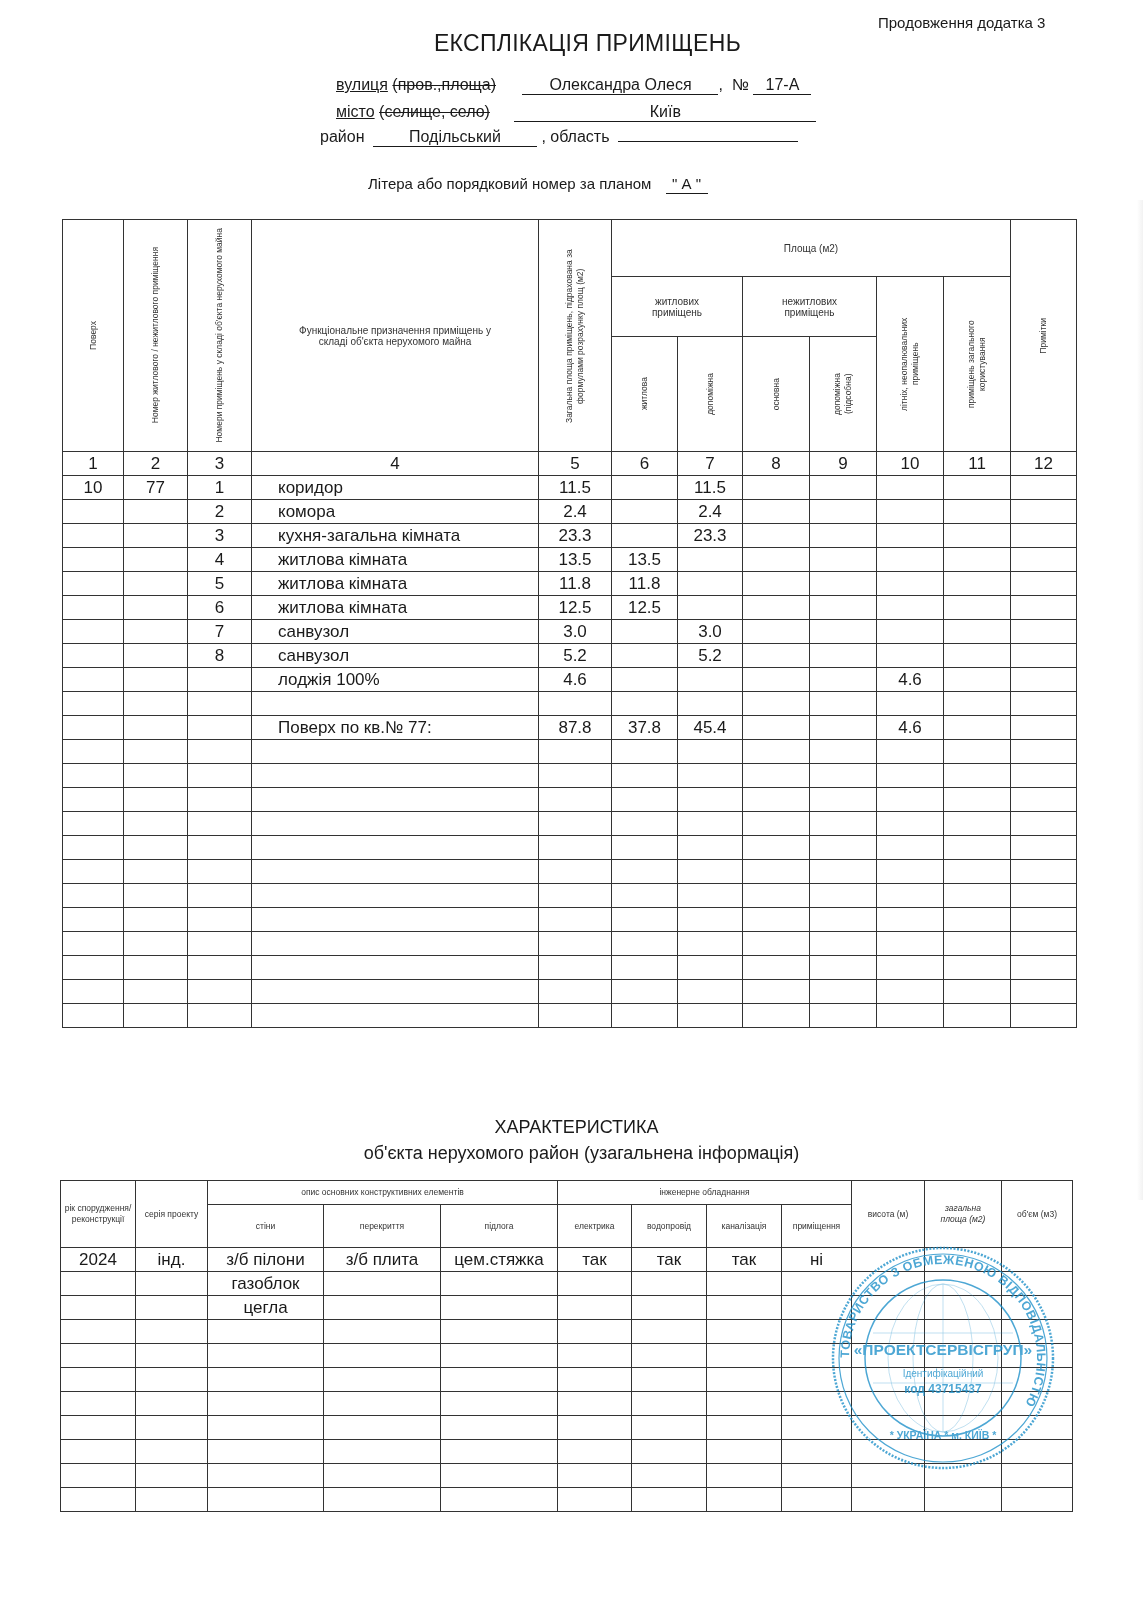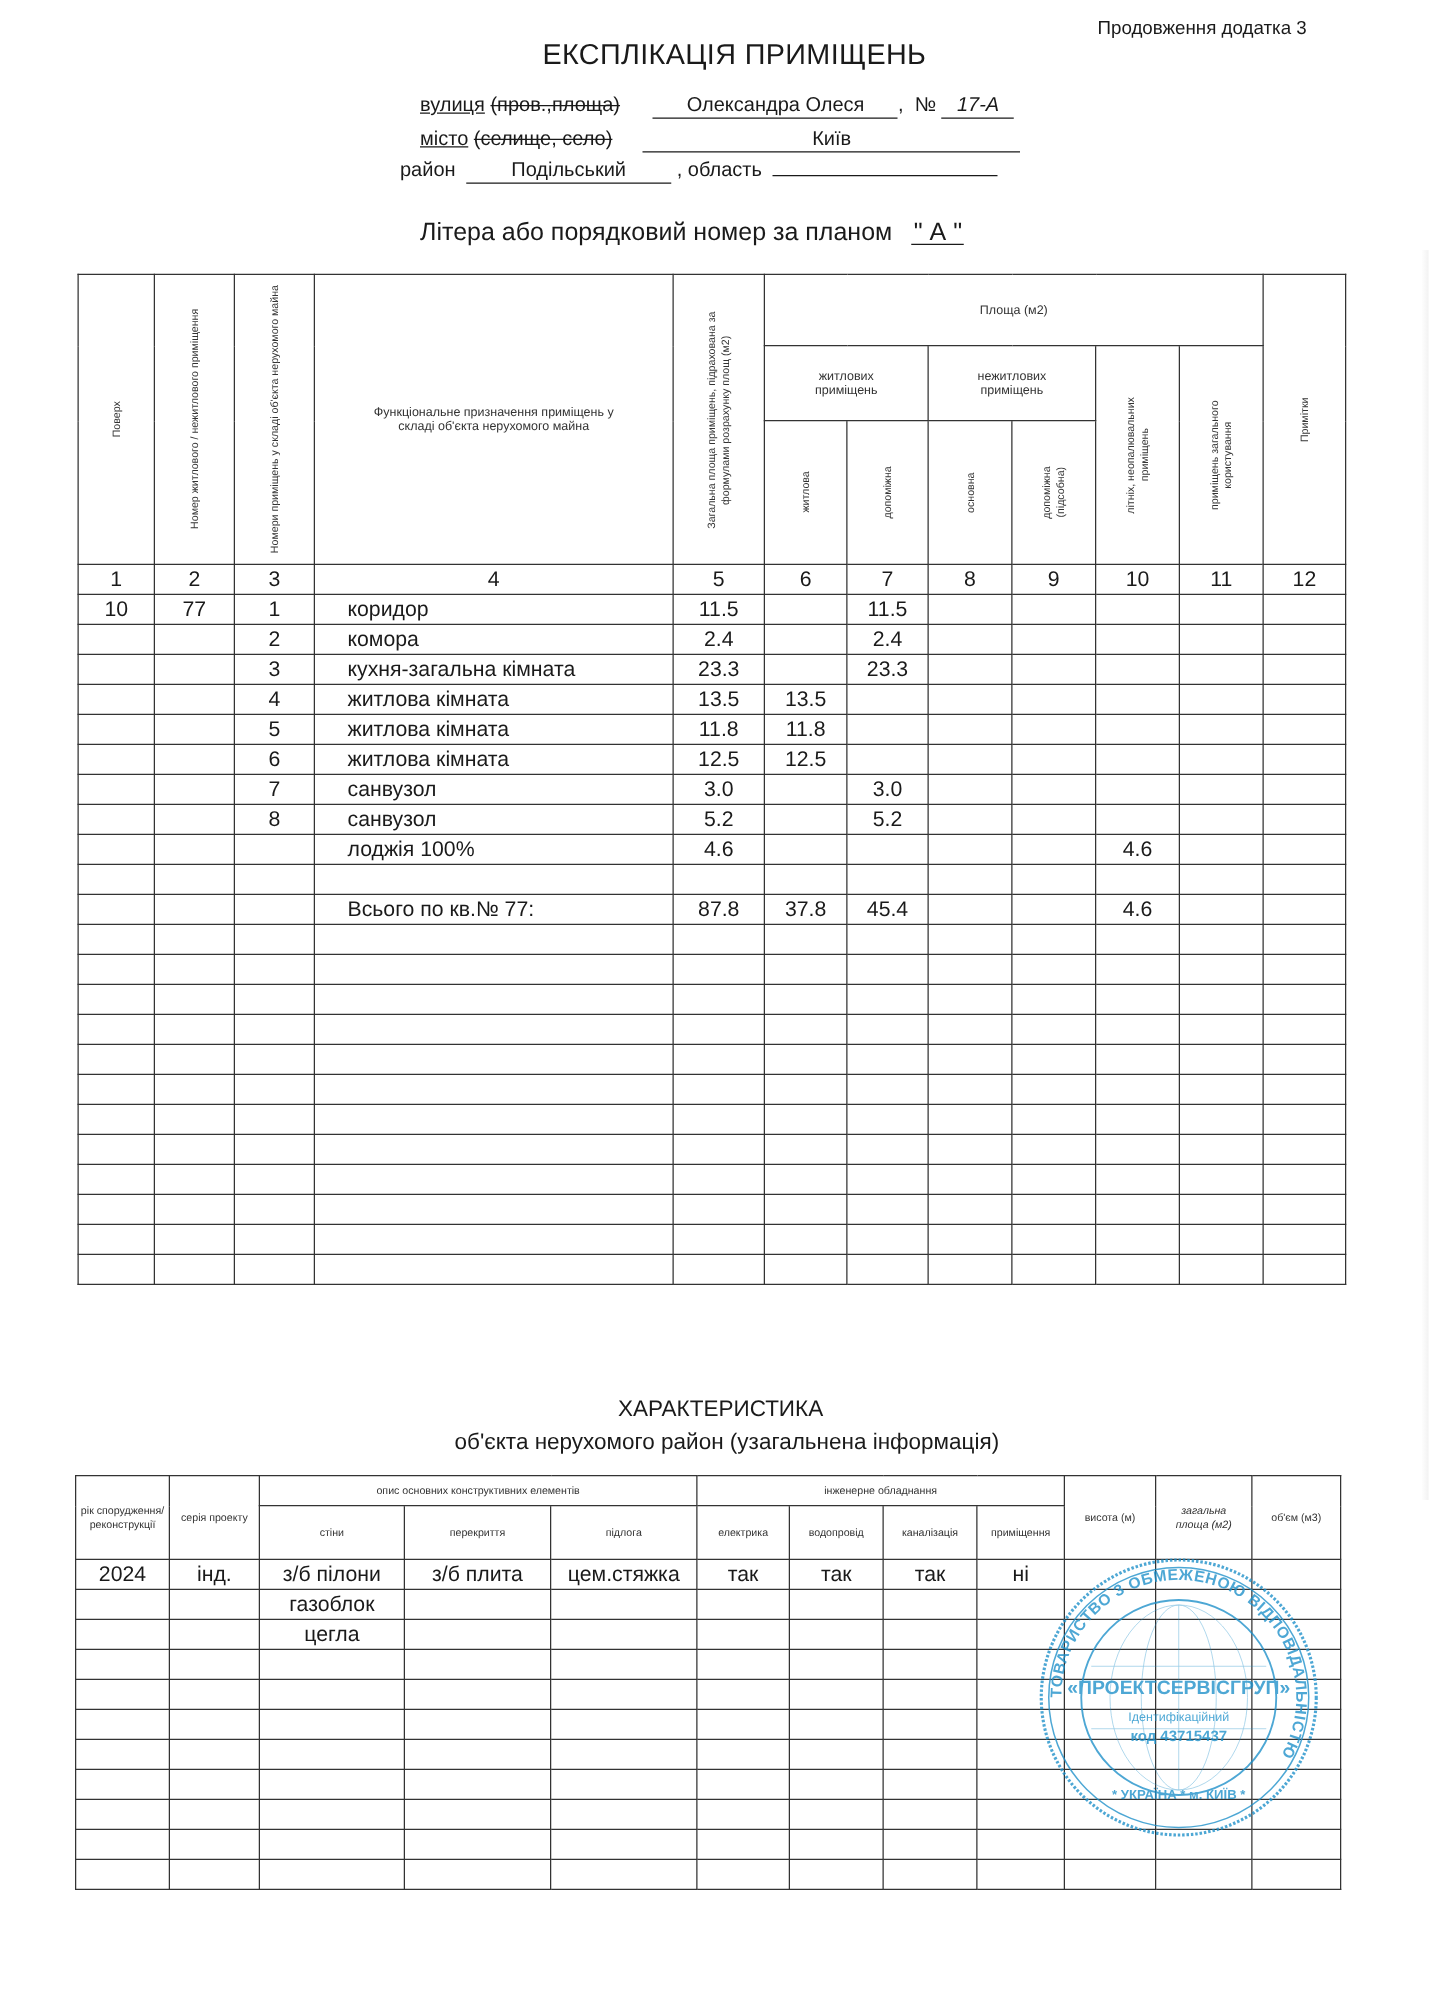--- a/index.html
+++ b/index.html
@@ -4,21 +4,21 @@
 <style>
   html, body { margin: 0; padding: 0; background: #ffffff; }
   body { width: 1143px; height: 1600px; position: relative; overflow: hidden; font-family: "Liberation Sans", sans-serif; color: #1a1a1a; }
   .abs { position: absolute; }
   .appendix { left: 878px; top: 14px; font-size: 15px; }
   .title { left: 0; width: 1143px; top: 30px; text-align: center; font-size: 23px; letter-spacing: 0.3px; padding-left: 32px; box-sizing: border-box; }
   .addr-line { position: absolute; font-size: 16px; white-space: nowrap; }
   .ul { text-decoration: underline; }
   .strike { text-decoration: line-through; }
   .fill { display: inline-block; border-bottom: 1px solid #1a1a1a; text-align: center; line-height: 18px; }
-  .plan-line { left: 336px; top: 175px; font-size: 20px; white-space: nowrap; }
+  .plan-line { left: 368px; top: 175px; font-size: 15px; white-space: nowrap; }
 
   table.grid { position: absolute; border-collapse: collapse; table-layout: fixed; }
   table.grid td { border: 1.3px solid #333; padding: 0; overflow: hidden; }
   #t1 { left: 62px; top: 219px; width: 1014px; }
   #t1 td { height: 23px; font-size: 17px; }
   #t1 .h-big { height: 56px; }
   #t1 .vert { writing-mode: vertical-rl; transform: rotate(180deg); font-size: 8.5px; text-align: center; line-height: 11px; color: #333; }
   #t1 .vwrap { display: flex; align-items: center; justify-content: center; height: 100%; }
   #t1 .hsmall { font-size: 10px; text-align: center; color: #333; line-height: 11px; }
   #t1 .num td { text-align: center; }
@@ -39,21 +39,21 @@
 <body>
 
 <div class="abs appendix">Продовження додатка 3</div>
 <div class="abs title">ЕКСПЛІКАЦІЯ ПРИМІЩЕНЬ</div>
 
 <div class="addr-line" style="left:336px; top:76px;">
   <span class="ul">вулиця</span>
   <span class="strike">(пров.,площа)</span>
   <span class="fill" style="width:196px; margin-left:22px;">Олександра Олеся</span><span>,&nbsp;</span>
   <span>№</span>
-  <span class="fill" style="width:58px;font-style:italic;">17-А</span>
+  <span class="fill" style="width:58px;">17-А</span>
 </div>
 <div class="addr-line" style="left:336px; top:103px;">
   <span class="ul">місто</span>
   <span class="strike">(селище, село)</span>
   <span class="fill" style="width:302px; margin-left:20px;">Київ</span>
 </div>
 <div class="addr-line" style="left:320px; top:128px;">
   <span>район</span>
   <span class="fill" style="width:164px; margin-left:4px;">Подільський</span>
   <span>, область</span>
@@ -298,21 +298,21 @@
         <td class="c"></td>
         <td class="c"></td>
         <td class="c"></td>
         <td class="c"></td>
         <td class="c"></td>
       </tr>
       <tr>
         <td class="c"></td>
         <td class="c"></td>
         <td class="c"></td>
-        <td class="l">Всього по кв.№ 77:</td>
+        <td class="l">Поверх по кв.№ 77:</td>
         <td class="c">87.8</td>
         <td class="c">37.8</td>
         <td class="c">45.4</td>
         <td class="c"></td>
         <td class="c"></td>
         <td class="c">4.6</td>
         <td class="c"></td>
         <td class="c"></td>
       </tr>
       <tr>

